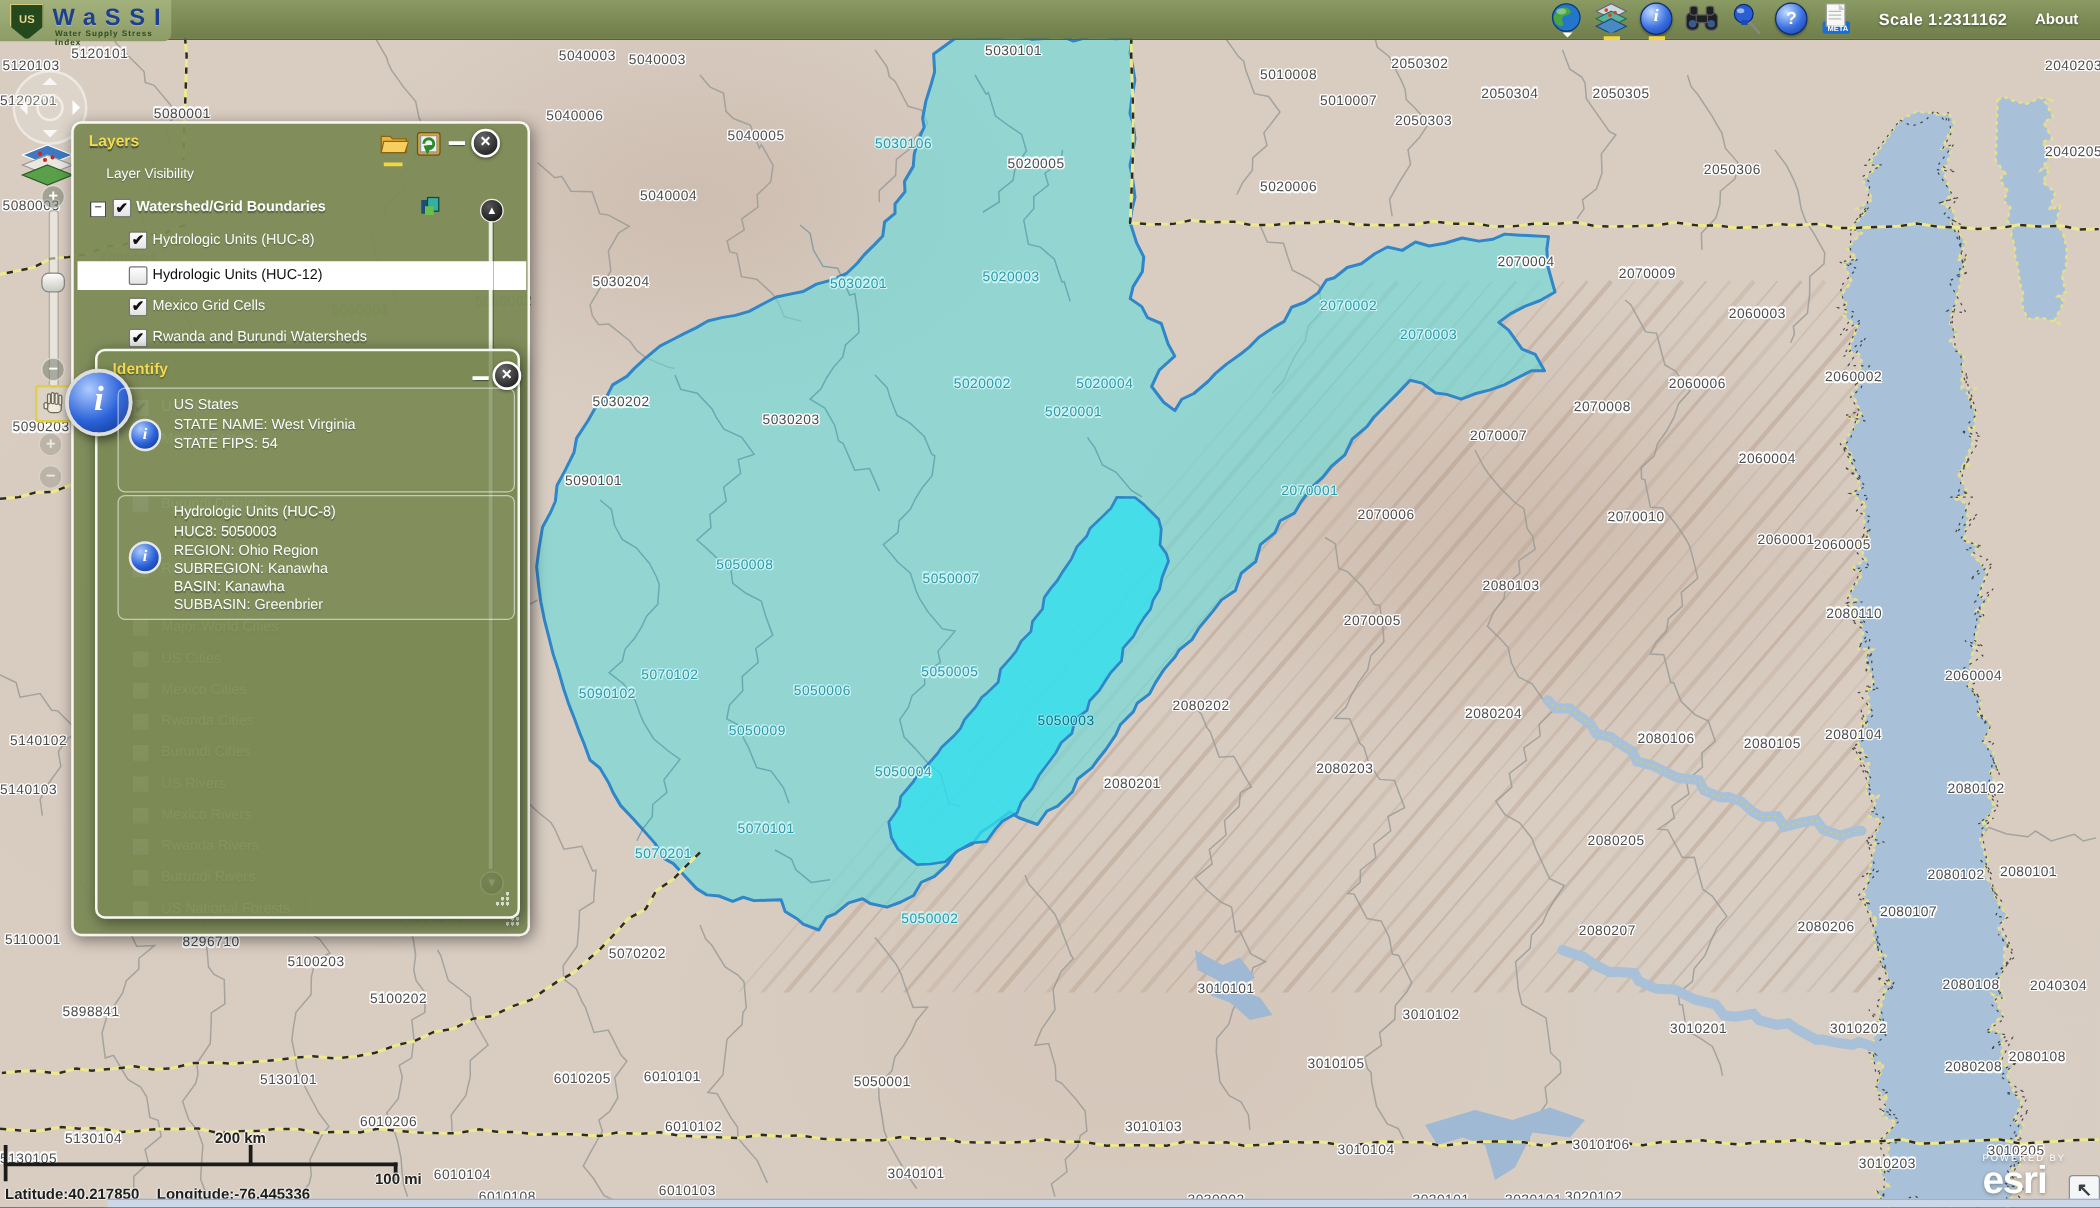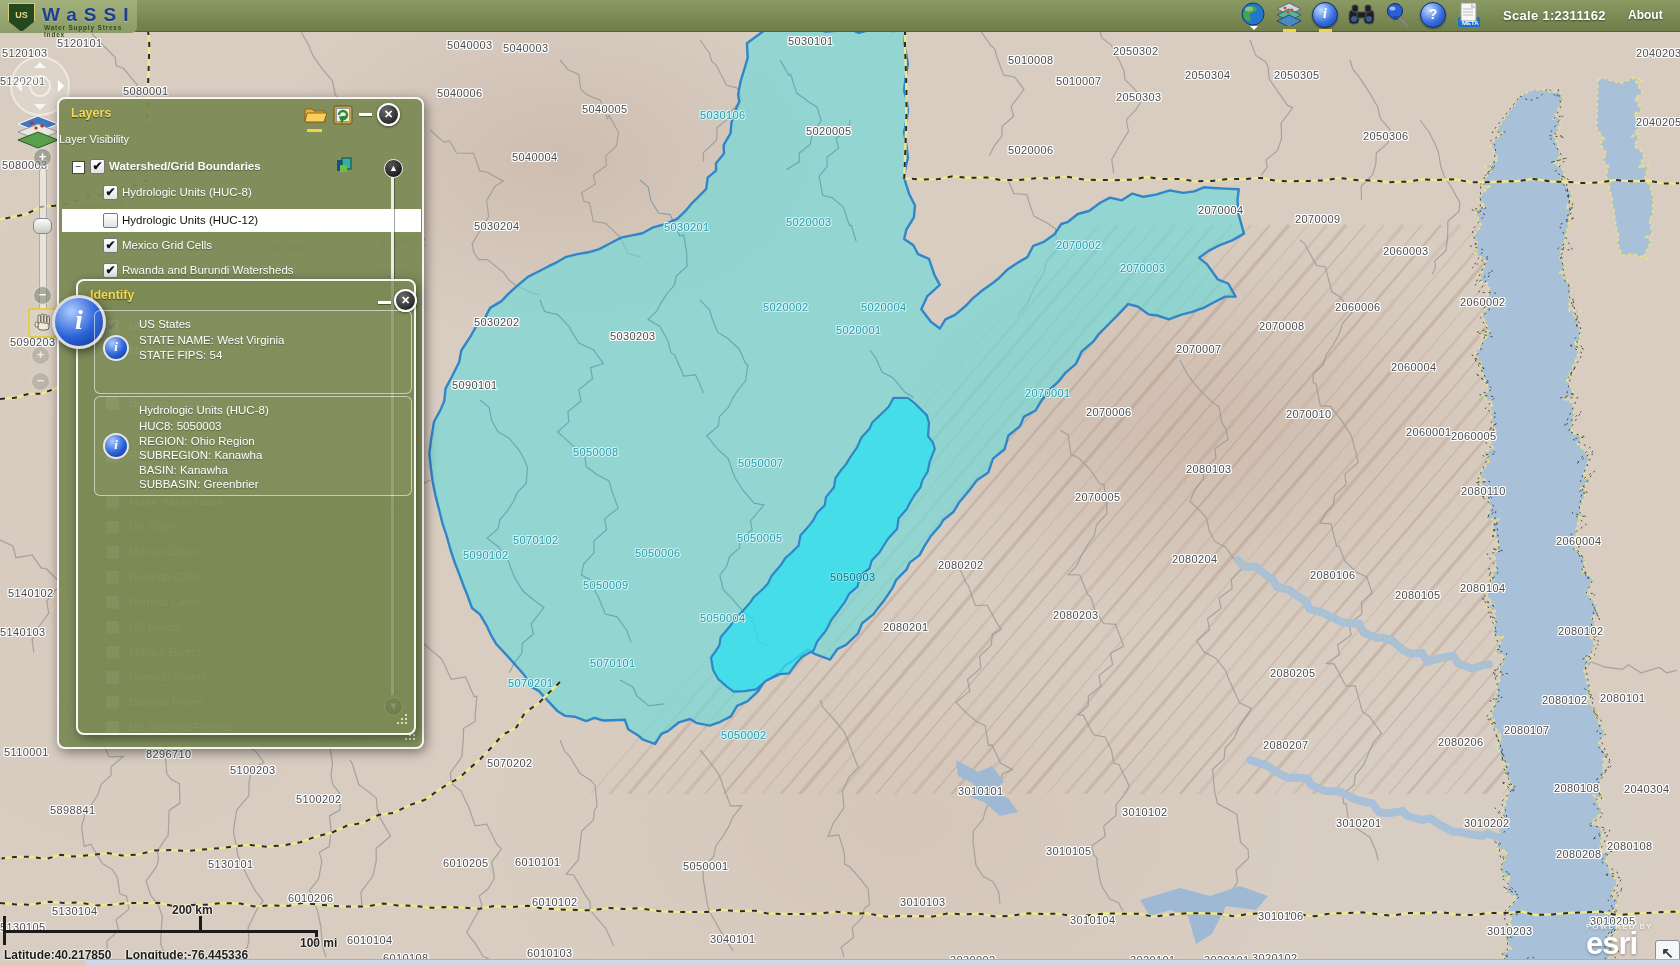--- a/index.html
+++ b/index.html
@@ -238,25 +238,25 @@
         <span class="lbl lw" style="left: 1286px; top: 409px;">2070010</span>
         <span class="lbl lw" style="left: 1406px; top: 427px;">2060001</span>
         <span class="lbl lw" style="left: 1451px; top: 431px;">2060005</span>
         <span class="lbl lw" style="left: 1186px; top: 464px;">2080103</span>
         <span class="lbl lw" style="left: 1075px; top: 492px;">2070005</span>
         <span class="lbl lw" style="left: 1461px; top: 486px;">2080110</span>
         <span class="lbl lw" style="left: 883px; top: 622px;">2080201</span>
         <span class="lbl lw" style="left: 452px; top: 380px;">5090101</span>
         <span class="lbl lw" style="left: 938px; top: 560px;">2080202</span>
         <span class="lbl lw" style="left: 1053px; top: 610px;">2080203</span>
-        <span class="lbl lw" style="left: 1172px; top: 554px;">2080204</span>
+        <span class="lbl lw" style="left: 1172px; top: 566px;">2080204</span>
         <span class="lbl lw" style="left: 1270px; top: 668px;">2080205</span>
         <span class="lbl lw" style="left: 1263px; top: 740px;">2080207</span>
         <span class="lbl lw" style="left: 1438px; top: 737px;">2080206</span>
-        <span class="lbl lw" style="left: 1310px; top: 570px;">2080106</span>
+        <span class="lbl lw" style="left: 1310px; top: 586px;">2080106</span>
         <span class="lbl lw" style="left: 1395px; top: 590px;">2080105</span>
         <span class="lbl lw" style="left: 1460px; top: 583px;">2080104</span>
         <span class="lbl lw" style="left: 1556px; top: 536px;">2060004</span>
         <span class="lbl lw" style="left: 1558px; top: 626px;">2080102</span>
         <span class="lbl lw" style="left: 1542px; top: 695px;">2080102</span>
         <span class="lbl lw" style="left: 1600px; top: 693px;">2080101</span>
         <span class="lbl lw" style="left: 1504px; top: 725px;">2080107</span>
         <span class="lbl lw" style="left: 1554px; top: 783px;">2080108</span>
         <span class="lbl lw" style="left: 1624px; top: 784px;">2040304</span>
         <span class="lbl lw" style="left: 1336px; top: 818px;">3010201</span>
@@ -396,21 +396,21 @@
     <div style="position:absolute;left:273px;top:5px;">
       <svg width="22" height="21">
           <rect x="2" y="2" width="18" height="18" rx="2" fill="#caa24a" stroke="#6a5414"></rect>
           <rect x="4.5" y="4.5" width="13" height="13" fill="#f2f2ee" stroke="#999"></rect>
           <path d="M7,11 a4,4 0 1 1 4,4 l1.5,-2 l-4,0.5 l1.5,3.5 l1,-2" fill="none" stroke="#2c8a2c" stroke-width="2.4"></path>
         </svg>
     </div>
     <div class="minbtn" style="left:300px;top:14px;"></div>
     <div class="closebtn" style="left:318px;top:4px;">✕</div>
 
-    <div class="row-label" style="left:0;top:34px;font-size:11px;">Layer Visibility</div>
+    <div class="row-label" style="left:26px;top:34px;font-size:11px;">Layer Visibility</div>
 
     <div>
       <div style="position:absolute;left:13px;top:62px;width:11px;height:11px;background:#fff;border:1px solid #444;color:#111;font-size:10px;line-height:9px;text-align:center;">−</div>
       <div class="cb" style="left:31px;top:60px;">✔</div>
       <div class="row-label" style="left:50px;top:61px;font-weight:bold;">Watershed/Grid Boundaries</div>
       <div style="position:absolute;left:277px;top:58px;">
         <svg width="18" height="17">
             <rect x="1" y="3" width="9" height="11" fill="#1d4e7a"></rect>
             <rect x="6" y="1" width="9" height="11" fill="#35b0a0" stroke="#0a4a42"></rect>
             <rect x="4" y="8" width="7" height="7" fill="#6abf4b"></rect>

